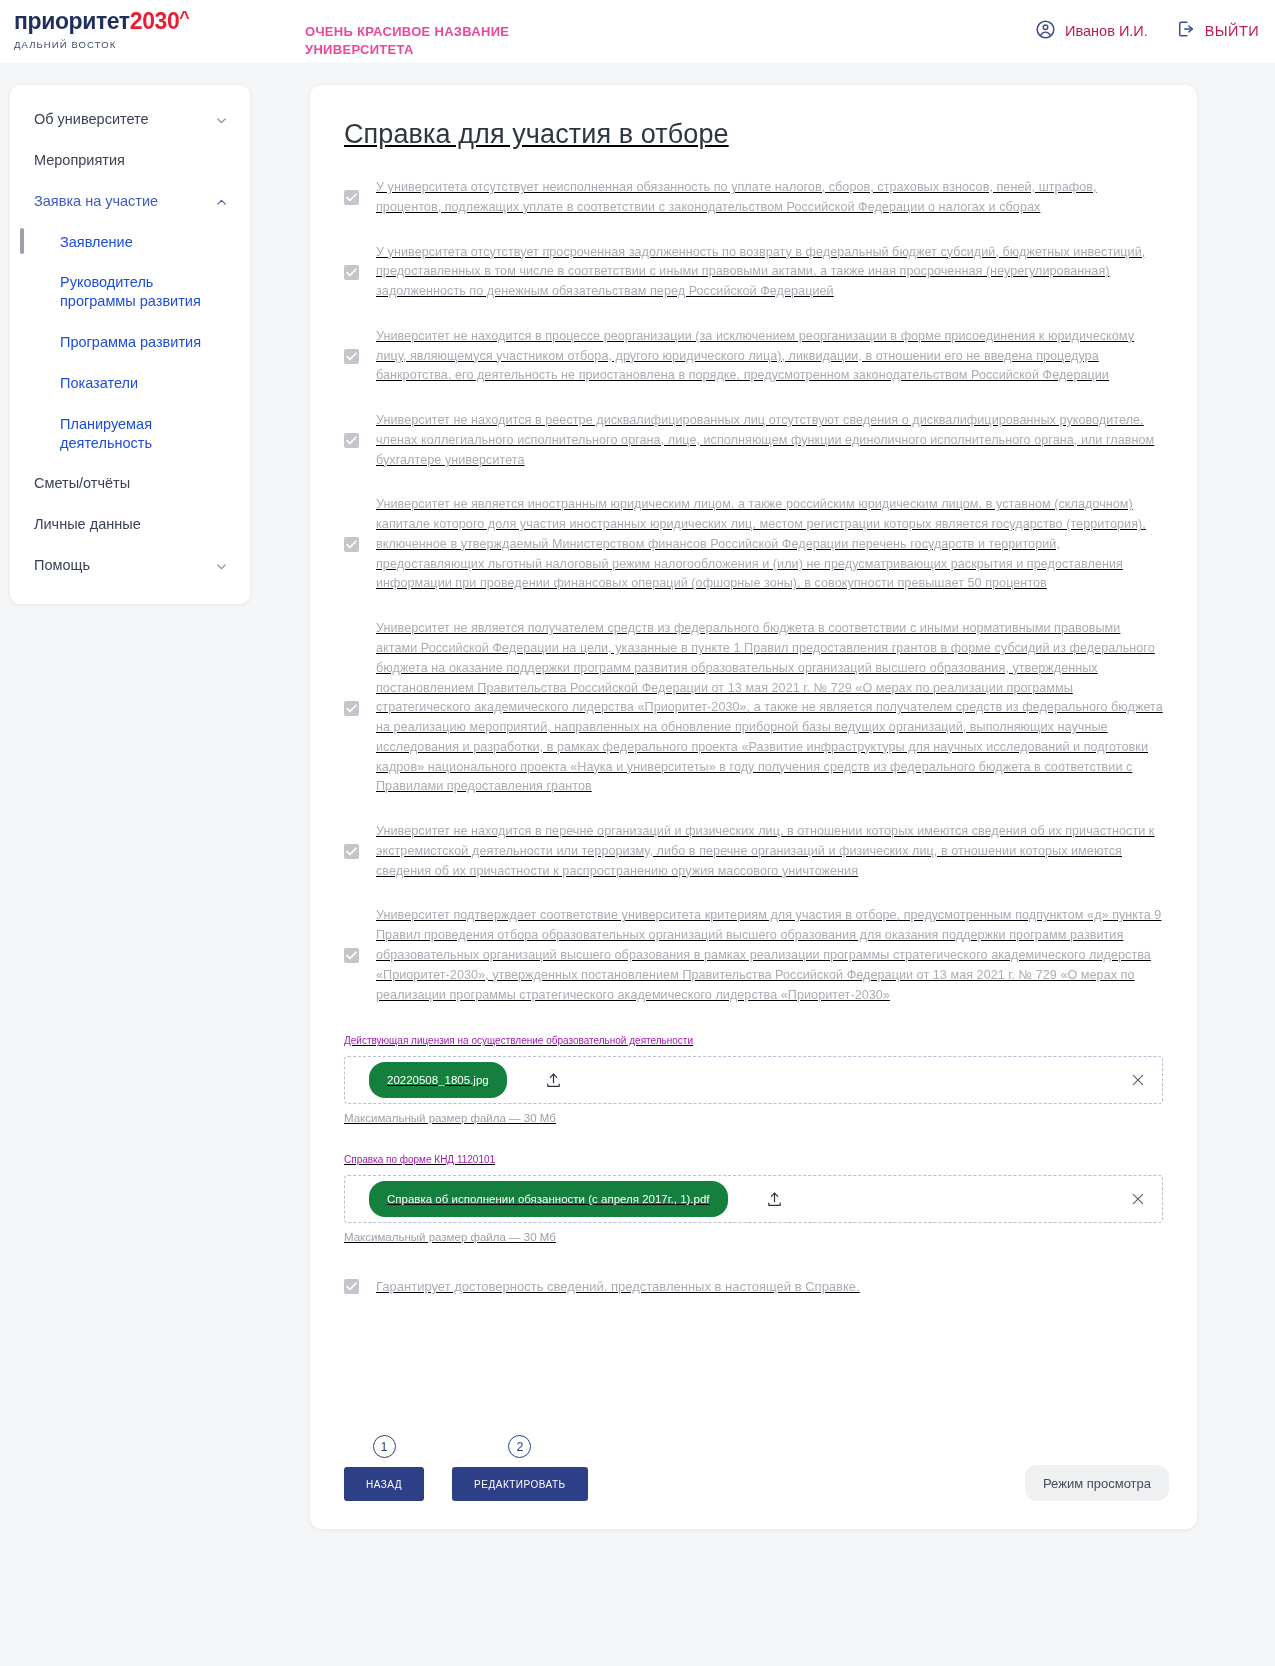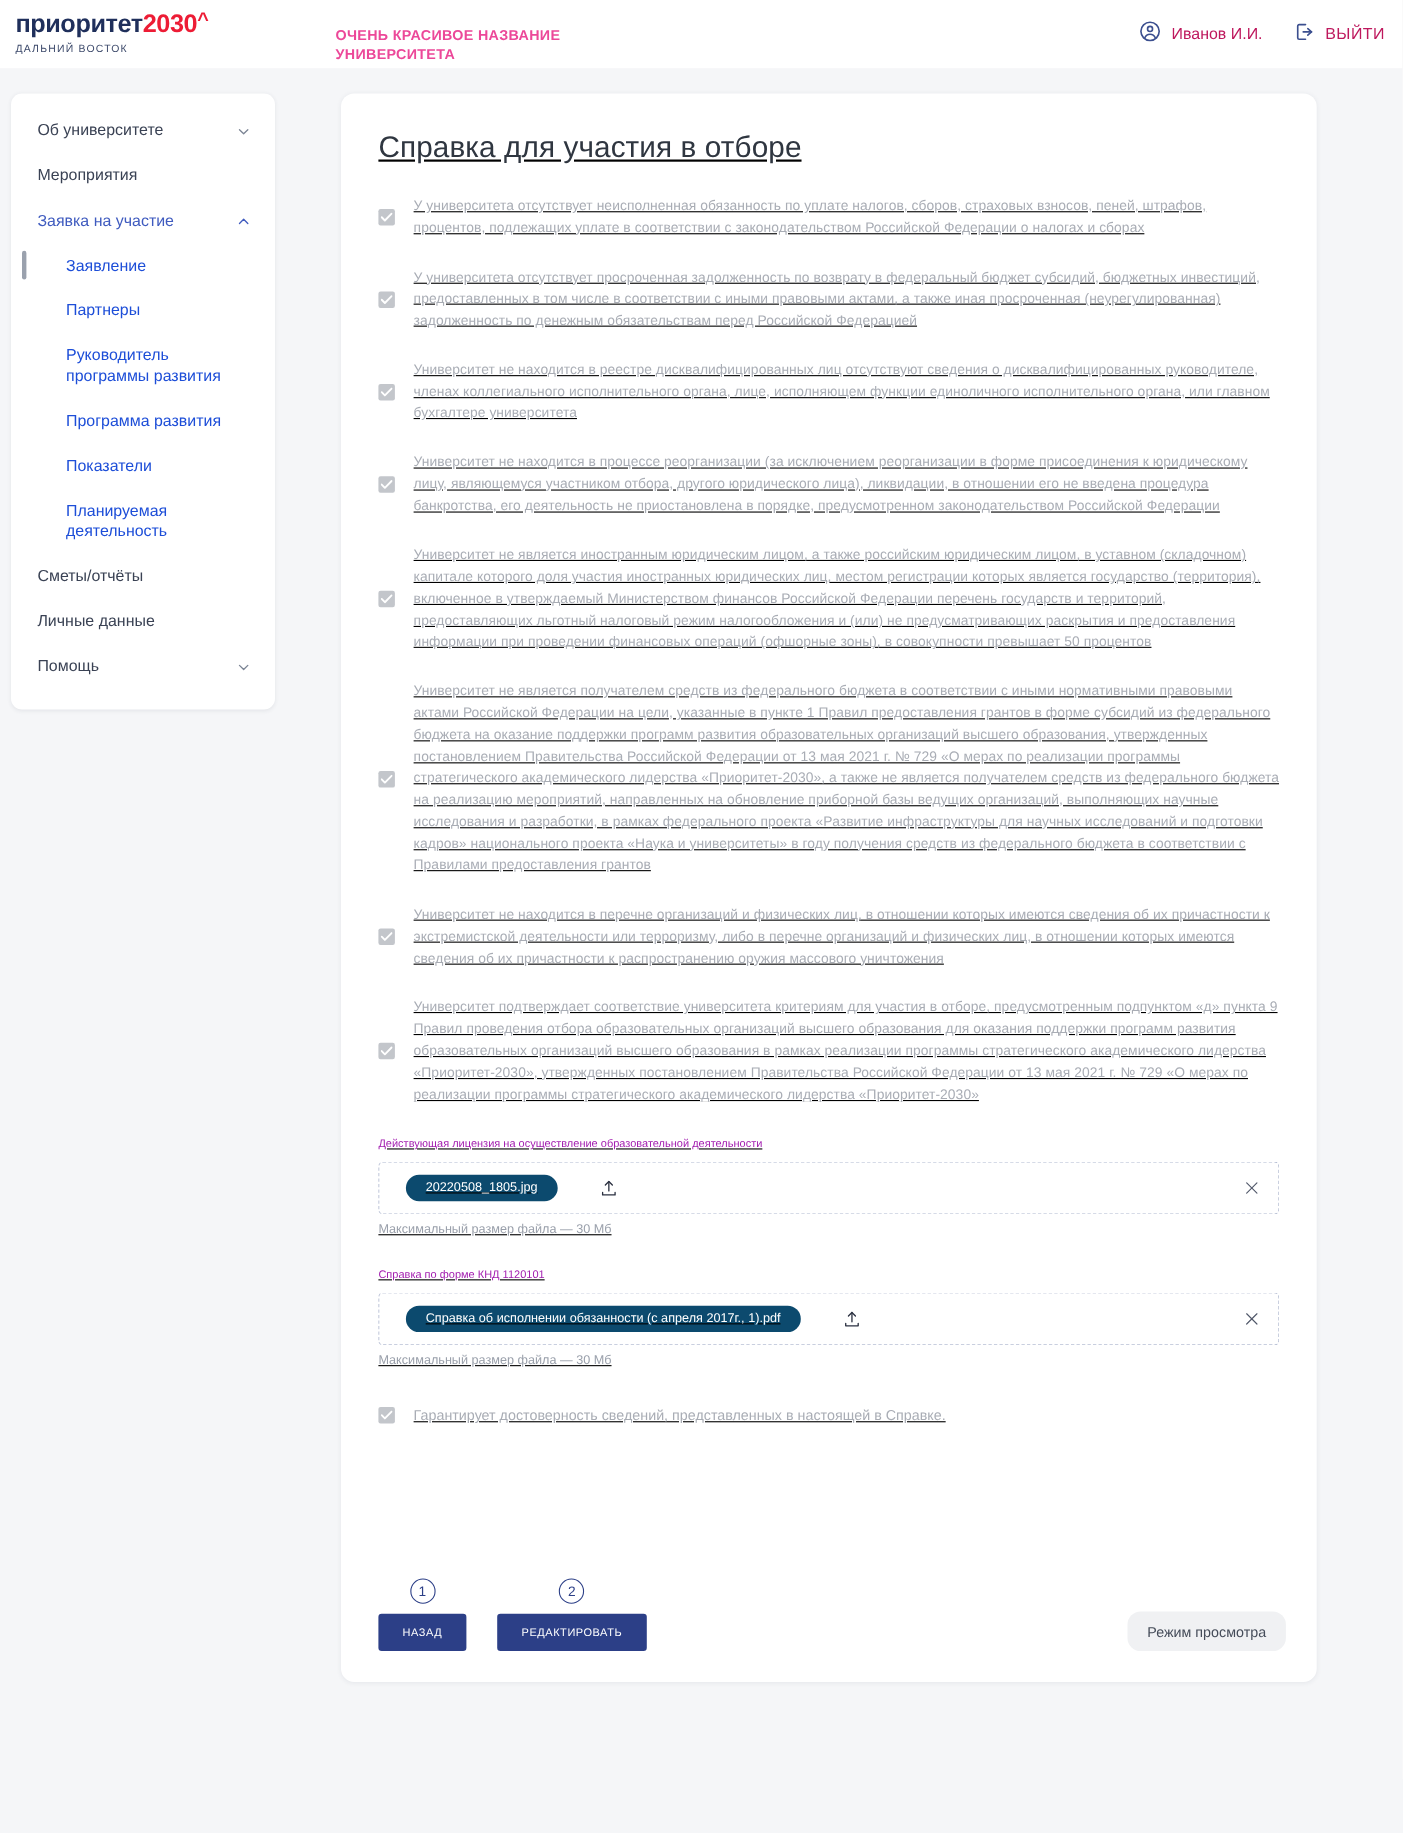--- a/index.html
+++ b/index.html
@@ -108,22 +108,22 @@
   }
   .dropzone {
     position: relative;
     border: 1px dashed #b7bfd4;
     border-radius: 4px;
     height: 48px;
     display: flex; align-items: center;
   }
   .chip {
     margin-left: 24px;
-    background: #0c4a6e; color: #fff;
-    border-radius: 16px; height: 24px;
+    background: #15803d; color: #fff;
+    border-radius: 16px; height: 36px;
     display: inline-flex; align-items: center;
     padding: 0 18px; font-size: 11.5px; white-space: nowrap;
     cursor: pointer;
   }
   .upload-icon { margin-left: 38px; cursor: pointer; display:flex; }
   .remove-x {
     position: absolute; right: 16px; top: 50%; transform: translateY(-50%);
     cursor: pointer; display:flex;
   }
   .hint { font-size: 11.5px; color: #9aa0ab; margin-top: 8px; }
@@ -222,23 +222,20 @@
       <svg width="13" height="13" viewBox="0 0 24 24" fill="none" stroke="#3f5bbf" stroke-width="2.2" stroke-linecap="round" stroke-linejoin="round">
           <path d="M5 15l7-7 7 7"></path>
         </svg>
     </span>
   </div>
 
   <div class="nav-item sub current">
     <span>Заявление</span>
   </div>
   <div class="nav-item sub">
-    <span>Партнеры</span>
-  </div>
-  <div class="nav-item sub">
     <span>Руководитель программы развития</span>
   </div>
   <div class="nav-item sub">
     <span>Программа развития</span>
   </div>
   <div class="nav-item sub">
     <span>Показатели</span>
   </div>
   <div class="nav-item sub">
     <span>Планируемая деятельность</span>
@@ -283,30 +280,30 @@
       </span>
       <span class="stmt-text">У университета отсутствует просроченная задолженность по возврату в федеральный бюджет субсидий, бюджетных инвестиций, предоставленных в том числе в соответствии с иными правовыми актами, а также иная просроченная (неурегулированная) задолженность по денежным обязательствам перед Российской Федерацией</span>
     </div>
 
     <div class="stmt">
       <span class="cbox">
         <svg width="11" height="9" viewBox="0 0 12 10" fill="none" stroke="#ffffff" stroke-width="1.9" stroke-linecap="round" stroke-linejoin="round">
             <path d="M1 5l3.2 3.3L11 1.4"></path>
           </svg>
       </span>
+      <span class="stmt-text">Университет не находится в процессе реорганизации (за исключением реорганизации в форме присоединения к юридическому лицу, являющемуся участником отбора, другого юридического лица), ликвидации, в отношении его не введена процедура банкротства, его деятельность не приостановлена в порядке, предусмотренном законодательством Российской Федерации</span>
+    </div>
+
+    <div class="stmt">
+      <span class="cbox">
+        <svg width="11" height="9" viewBox="0 0 12 10" fill="none" stroke="#ffffff" stroke-width="1.9" stroke-linecap="round" stroke-linejoin="round">
+            <path d="M1 5l3.2 3.3L11 1.4"></path>
+          </svg>
+      </span>
       <span class="stmt-text">Университет не находится в реестре дисквалифицированных лиц отсутствуют сведения о дисквалифицированных руководителе, членах коллегиального исполнительного органа, лице, исполняющем функции единоличного исполнительного органа, или главном бухгалтере университета</span>
-    </div>
-
-    <div class="stmt">
-      <span class="cbox">
-        <svg width="11" height="9" viewBox="0 0 12 10" fill="none" stroke="#ffffff" stroke-width="1.9" stroke-linecap="round" stroke-linejoin="round">
-            <path d="M1 5l3.2 3.3L11 1.4"></path>
-          </svg>
-      </span>
-      <span class="stmt-text">Университет не находится в процессе реорганизации (за исключением реорганизации в форме присоединения к юридическому лицу, являющемуся участником отбора, другого юридического лица), ликвидации, в отношении его не введена процедура банкротства, его деятельность не приостановлена в порядке, предусмотренном законодательством Российской Федерации</span>
     </div>
 
     <div class="stmt">
       <span class="cbox">
         <svg width="11" height="9" viewBox="0 0 12 10" fill="none" stroke="#ffffff" stroke-width="1.9" stroke-linecap="round" stroke-linejoin="round">
             <path d="M1 5l3.2 3.3L11 1.4"></path>
           </svg>
       </span>
       <span class="stmt-text">Университет не является иностранным юридическим лицом, а также российским юридическим лицом, в уставном (складочном) капитале которого доля участия иностранных юридических лиц, местом регистрации которых является государство (территория), включенное в утверждаемый Министерством финансов Российской Федерации перечень государств и территорий, предоставляющих льготный налоговый режим налогообложения и (или) не предусматривающих раскрытия и предоставления информации при проведении финансовых операций (офшорные зоны), в совокупности превышает 50 процентов</span>
     </div>

